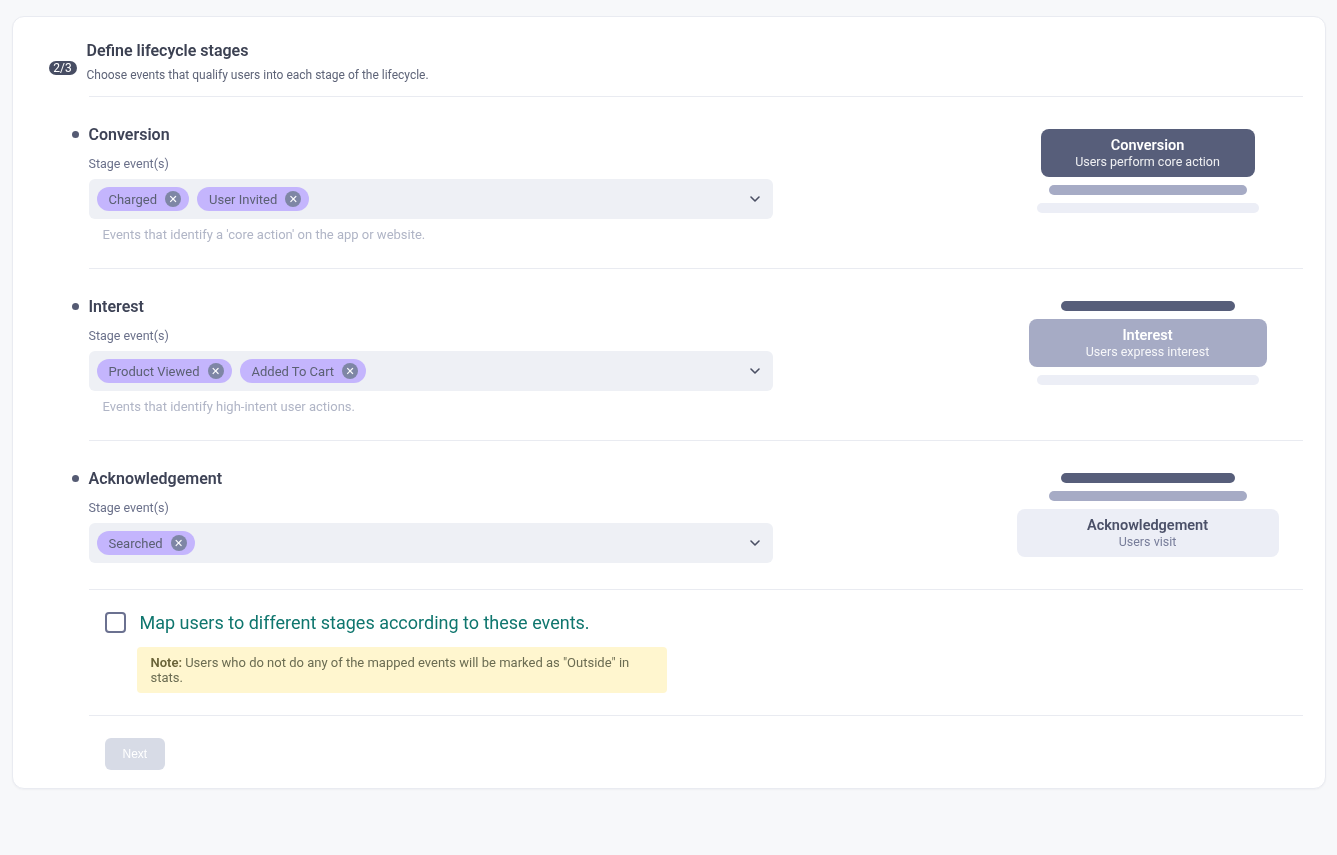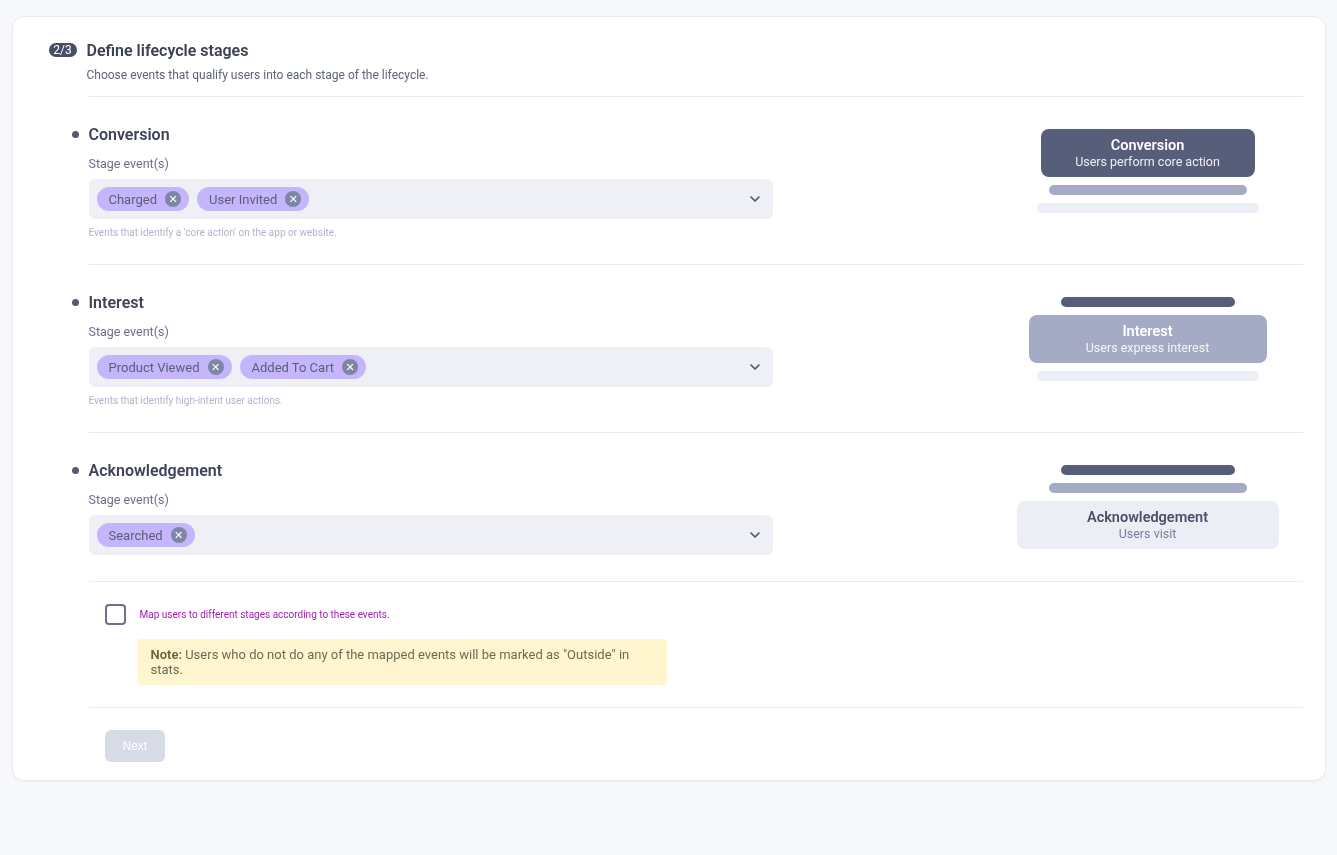--- a/index.html
+++ b/index.html
@@ -20,50 +20,50 @@
     --note-bg:#fff6cf;
     --note-ink:#6a6a59;
     --btn-disabled:#d7dbe6;
     --btn-disabled-ink:#ffffff;
     --badge:#474d63;
   }
   html,body{margin:0;padding:0;background:var(--bg);font-family:-apple-system,BlinkMacSystemFont,"Segoe UI",Roboto,Helvetica,Arial,sans-serif;color:var(--ink);}
   .page{width:1337px;min-height:855px;margin:0 auto;padding:16px 0 24px;box-sizing:border-box;}
   .card{background:var(--card);border:1px solid var(--line);border-radius:12px;box-shadow:0 1px 2px rgba(20,24,40,.04);max-width:1312px;margin:0 auto;padding:24px 0 18px;}
   .header{display:flex;align-items:flex-start;gap:10px;padding:0 22px 14px 36px;}
-  .step-badge{background:var(--badge);color:#fff;font-size:12px;border-radius:999px;min-width:28px;height:14px;display:flex;align-items:center;justify-content:center;margin-top:2px;}
+  .step-badge{background:var(--badge);color:#fff;font-size:12px;border-radius:999px;min-width:28px;height:14px;display:flex;align-items:center;justify-content:center;margin-top:20px;}
   .title{font-size:16px;font-weight:600;color:#3c4152;margin:0;}
   .subtitle{font-size:12px;color:#5e6478;margin:8px 0 0;}
   .section{border-top:1px solid var(--line);margin:0 22px 0 76px;padding:28px 0 26px;display:flex;align-items:flex-start;gap:40px;}
   .section.first{border-top:1px solid var(--line);}
   .section-left{flex:1;min-width:0;}
   .section-title-row{display:flex;align-items:center;gap:10px;margin-bottom:12px;}
   .bullet{width:7px;height:7px;background:#555b73;border-radius:50%;margin-left:-17px;}
   .section-title{font-size:16px;font-weight:600;color:#3e4356;margin:0;}
   .field-label{font-size:12.5px;color:#6a708a;margin:0 0 8px;}
   .multiselect{background:var(--pill-bg);border-radius:6px;display:flex;align-items:center;gap:8px;flex-wrap:wrap;padding:8px 44px 8px 8px;position:relative;max-width:632px;}
   .multiselect .chev{position:absolute;right:10px;top:50%;transform:translateY(-50%);color:#4a4f63;}
   .chip{display:inline-flex;align-items:center;gap:8px;background:#c4b5fd;border-radius:999px;padding:4px 8px 4px 12px;font-size:13px;color:var(--pill-ink);}
   .chip .x{width:16px;height:16px;border-radius:50%;background:var(--pill-x);color:#fff;display:flex;align-items:center;justify-content:center;font-size:11px;line-height:1;}
-  .help{font-size:10px;color:#b0b5c6;margin:8px 0 0;}
+  .help{font-size:13px;color:#b0b5c6;margin:8px 14px 0;}
   .pyramid{width:310px;display:flex;flex-direction:column;align-items:center;gap:8px;margin-top:4px;}
   .tier{border-radius:8px;display:flex;flex-direction:column;align-items:center;justify-content:center;padding:6px 18px;text-align:center;}
   .tier.big{padding:8px 20px;}
   .tier-t{font-weight:600;font-size:14.5px;line-height:1.2;}
   .tier-s{font-size:12.5px;opacity:.9;line-height:1.2;}
   .tier.dark{background:var(--dark);color:#fff;}
   .tier.mid{background:var(--mid);color:#fff;}
   .tier.lighter{background:var(--lighter);color:#8a90aa;}
   .layer{height:10px;border-radius:999px;}
   .layer.dark{background:var(--dark);}
   .layer.mid{background:var(--mid);}
   .layer.lighter{background:var(--lighter);}
   .map-row{display:flex;align-items:center;gap:14px;padding:0 22px 0 92px;margin-top:14px;}
   .checkbox{width:17px;height:17px;border:2px solid #6b7190;border-radius:4px;background:#fff;cursor:pointer;}
-  .map-text{font-size:10px;color:#a21caf;}
+  .map-text{font-size:18px;color:#0f766e;}
   .note{margin:14px 0 0 124px;background:var(--note-bg);border-radius:4px;padding:8px 14px;font-size:13px;color:#6b6c52;max-width:502px;}
   .note b{color:#6a6338;font-weight:600;}
   .foot-divider{border-top:1px solid var(--line);margin:22px 22px 0 76px;}
   .actions{padding:22px 22px 0 92px;}
   .btn-next{background:var(--btn-disabled);color:var(--btn-disabled-ink);border:0;border-radius:6px;padding:9px 18px;font-size:12px;font-weight:500;cursor:not-allowed;}
   
   svg{display:block;}
 </style>
 </head>
 <body>

